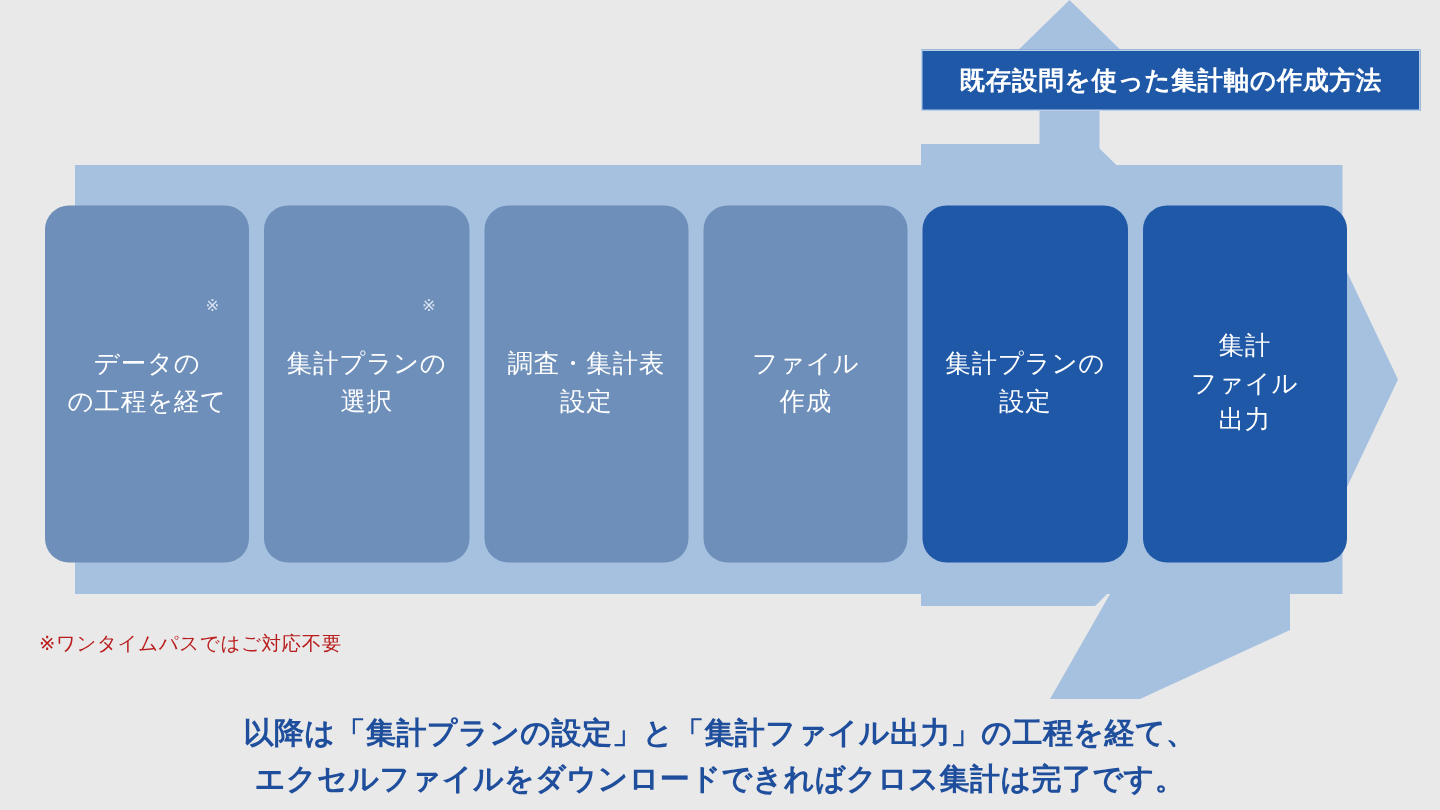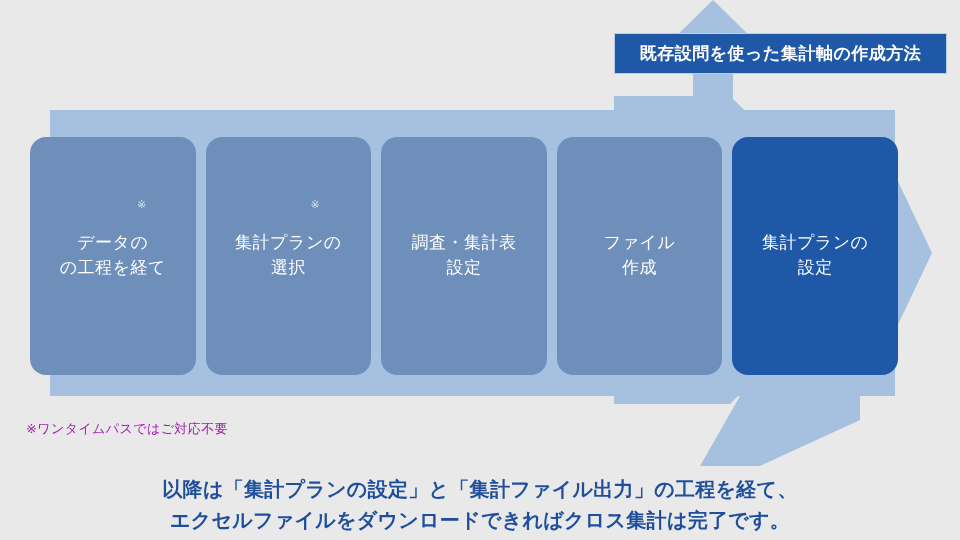--- a/index.html
+++ b/index.html
@@ -89,21 +89,21 @@
     color: #D9E3F0;
     font-size: 11px;
     line-height: 1;
   }
 
   
   #footnote {
     position: absolute;
     left: 26px;
     top: 420px;
-    color: #a21caf;
+    color: #b91c1c;
     font-size: 13px;
     letter-spacing: 0.4px;
     white-space: nowrap;
   }
 
   
   #caption {
     position: absolute;
     left: 0;
     top: 474px;
@@ -158,20 +158,25 @@
     <div class="step-box">
       <span class="step-label">ファイル
 作成</span>
     </div>
 
     <div class="step-box is-highlight">
       <span class="step-label">集計プランの
 設定</span>
     </div>
 
+    <div class="step-box is-highlight">
+      <span class="step-label">集計
+ファイル
+出力</span>
+    </div>
 
   </div>
 
   <div id="footnote">※ワンタイムパスではご対応不要</div>
 
   <div id="caption">以降は「集計プランの設定」と「集計ファイル出力」の工程を経て、
 エクセルファイルをダウンロードできればクロス集計は完了です。</div>
 
 </div>
 

